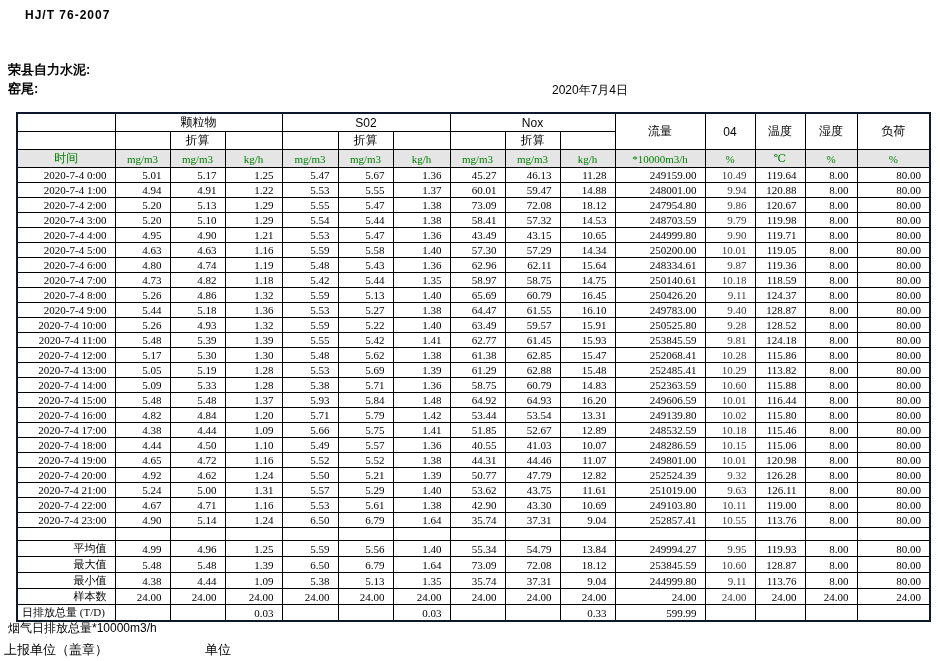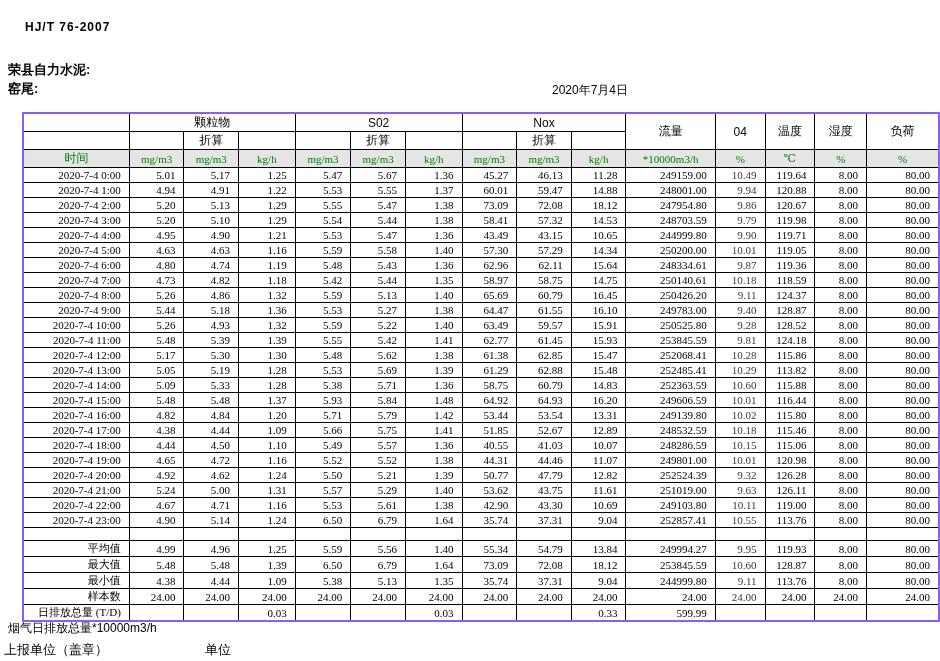--- a/index.html
+++ b/index.html
@@ -1,29 +1,29 @@
 <!DOCTYPE html>
 <html><head>
 <meta charset="utf-8">
 <style>
   html,body { margin:0; padding:0; background:#ffffff; }
   .page {
     position:relative; width:940px; height:661px; background:#ffffff;
     font-family:"Liberation Sans","DejaVu Sans",sans-serif; color:#000;
   }
-  .std-no { position:absolute; left:25px; top:20px; font-size:12px; font-weight:bold; letter-spacing:1px; }
+  .std-no { position:absolute; left:25px; top:8px; font-size:12px; font-weight:bold; letter-spacing:1px; }
   .doc-title { position:absolute; left:210px; top:30px; font-size:15px; font-weight:bold; letter-spacing:1px; }
   .company { position:absolute; left:8px; top:61px; font-size:13px; font-weight:bold; }
   .location { position:absolute; left:8px; top:80px; font-size:13px; font-weight:bold; }
   .date { position:absolute; left:552px; top:82px; font-size:12px; }
 
   table.report {
-    position:absolute; left:22px; top:112px;
+    position:absolute; left:16px; top:112px;
     border-collapse:collapse; table-layout:fixed;
-    border:2px solid #8b5cf6;
+    border:2px solid #0f172a;
   }
   table.report td {
     border:1px solid #000;
     height:14px;
     font-family:"Liberation Serif","DejaVu Serif",serif;
     font-size:11px;
     text-align:right;
     padding:0 8px 0 1px;
     white-space:nowrap; overflow:hidden;
     vertical-align:middle;
@@ -40,21 +40,21 @@
     font-size:11px;
   }
   tr.units td.time-hdr { font-size:12px; font-family:"Liberation Sans","DejaVu Sans",sans-serif; }
   td.time-cell { text-align:right; padding-right:5px; font-size:11px; }
   td.o2col { font-size:10px; color:#3a3a3a; }
   tr.blank-row td { height:12px; }
   td.sum-label {
     font-family:"Liberation Sans","DejaVu Sans",sans-serif;
     font-size:12px; padding-right:3px;margin-top:40px;
   }
-  td.sum-label.tdlabel { text-align:left; padding-left:14px; font-size:11px; }
+  td.sum-label.tdlabel { text-align:left; padding-left:4px; font-size:11px; }
 
   .footer-flue { position:absolute; left:8px; top:620px; font-size:12px; }
   .footer-report { position:absolute; left:4px; top:641px; font-size:13px; }
   .footer-unit { position:absolute; left:205px; top:641px; font-size:13px; }
 </style>
 </head>
 <body>
 
 <div class="page">
 

